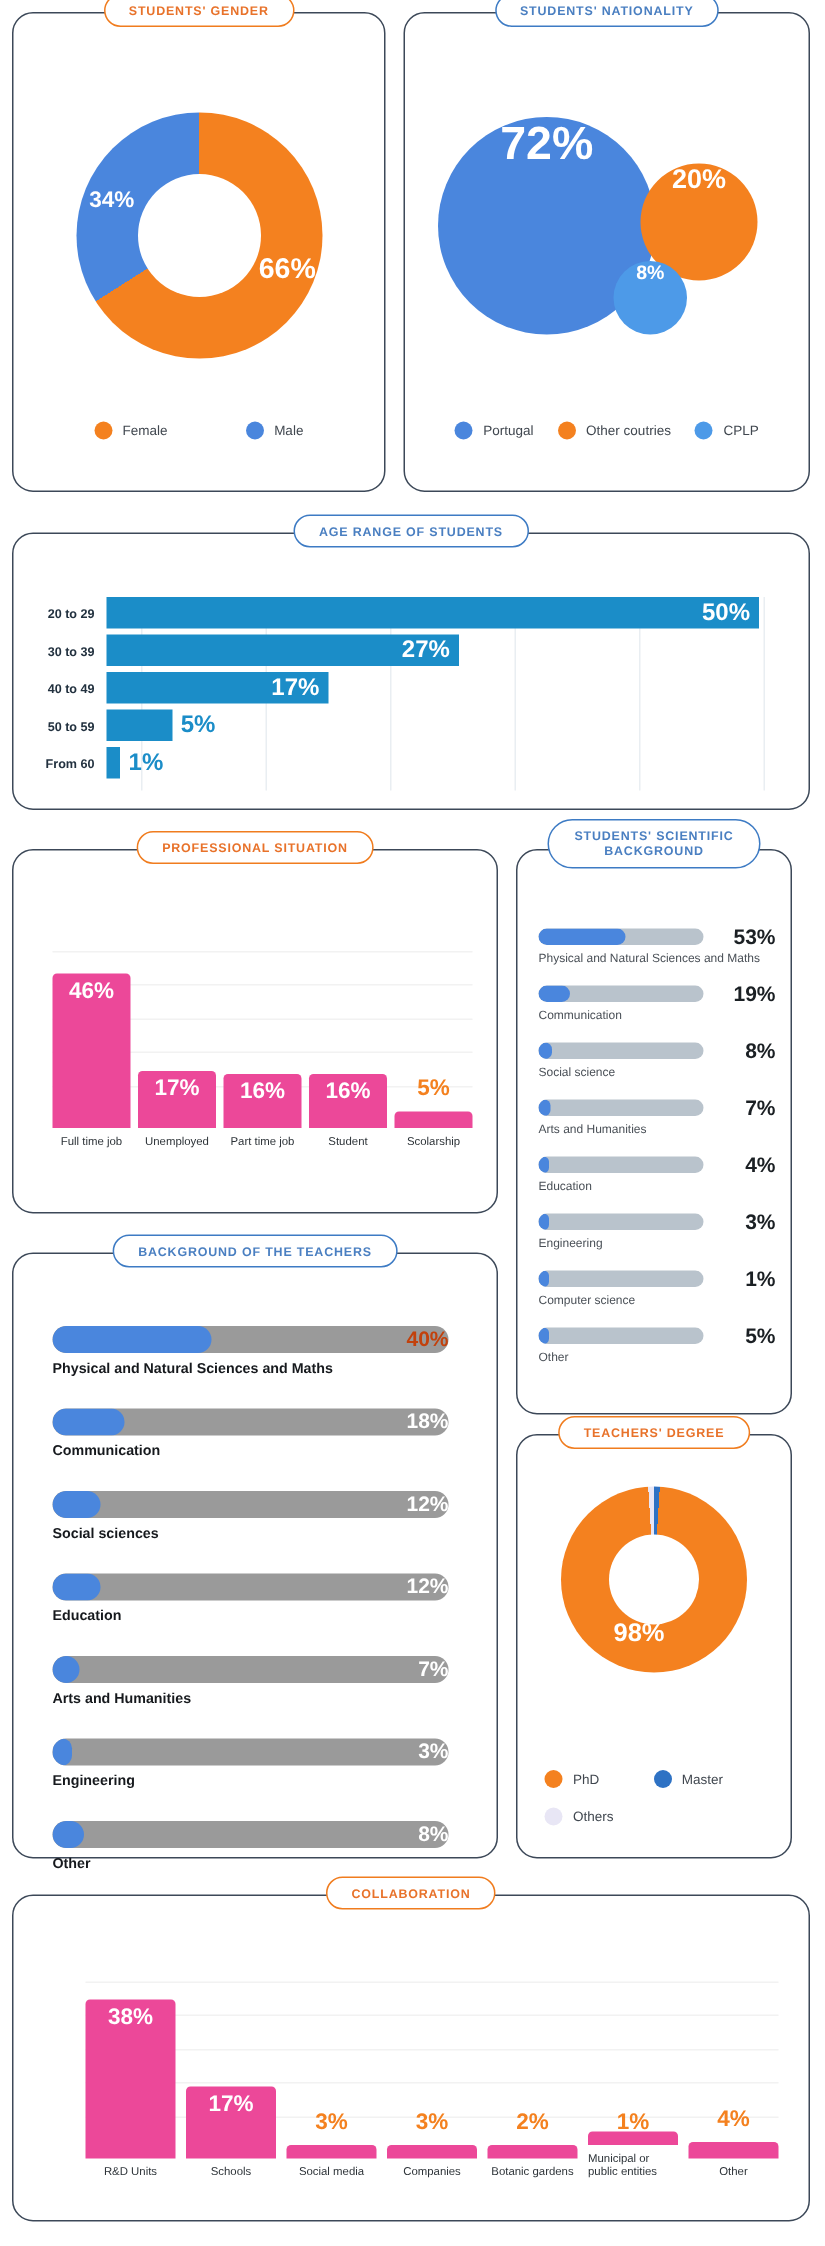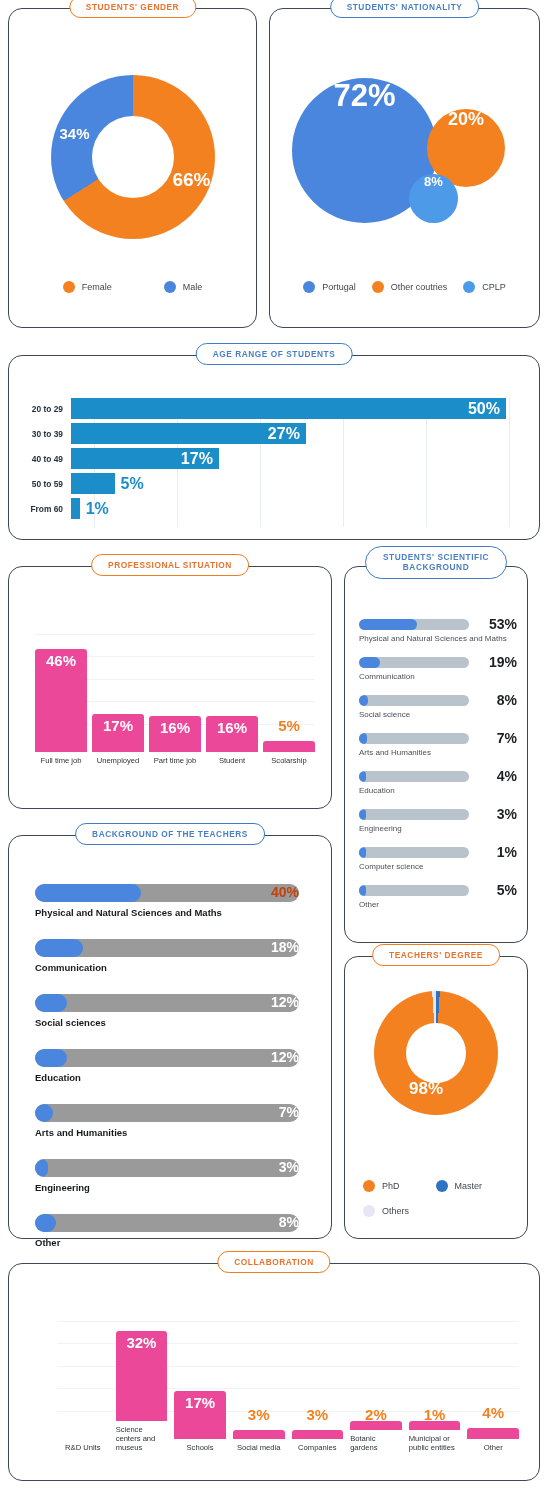--- a/index.html
+++ b/index.html
@@ -397,27 +397,24 @@
   <div class="card" style="width:532px;height:218px;margin-top:24px;">
     <div class="card-title t-orange">COLLABORATION</div>
 
     <div id="collab-chart" class="col-chart" style="height:148px;margin:40px 20px 0 48px;gap:7px;">
         <div class="col-grid-line" style="bottom: 40.4px;"></div>
         <div class="col-grid-line" style="bottom: 62.8px;"></div>
         <div class="col-grid-line" style="bottom: 85.2px;"></div>
         <div class="col-grid-line" style="bottom: 107.6px;"></div>
         <div class="col-grid-line" style="bottom: 130px;"></div>
         <div class="col" style="flex: 1 1 0%;">
+          <div class="col-bar" style="height:106.39999999999999px;">
+            <span class="col-val" style="font-size:15px;">38%</span>
+          </div>
           <div class="col-cat">R&amp;D Units</div>
-        </div>
-        <div class="col" style="flex: 1 1 0%;">
-          <div class="col-bar" style="height:89.60000000000001px;">
-            <span class="col-val" style="font-size:15px;">32%</span>
-          </div>
-          <div class="col-cat">Science centers and museus</div>
         </div>
         <div class="col" style="flex: 1 1 0%;">
           <div class="col-bar" style="height:47.6px;">
             <span class="col-val" style="font-size:15px;">17%</span>
           </div>
           <div class="col-cat">Schools</div>
         </div>
         <div class="col" style="flex: 1 1 0%;">
           <span class="col-val out" style="bottom:29px;font-size:15px;">3%</span>
           <div class="col-bar" style="height:9px;"></div>

